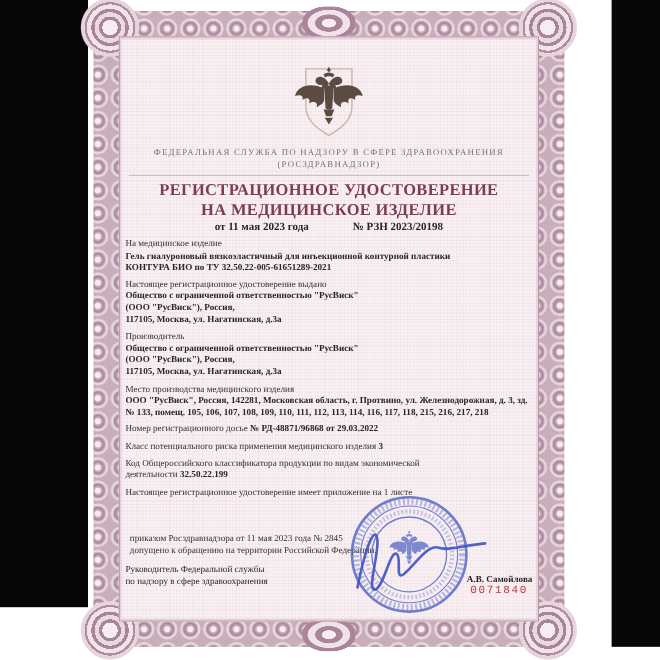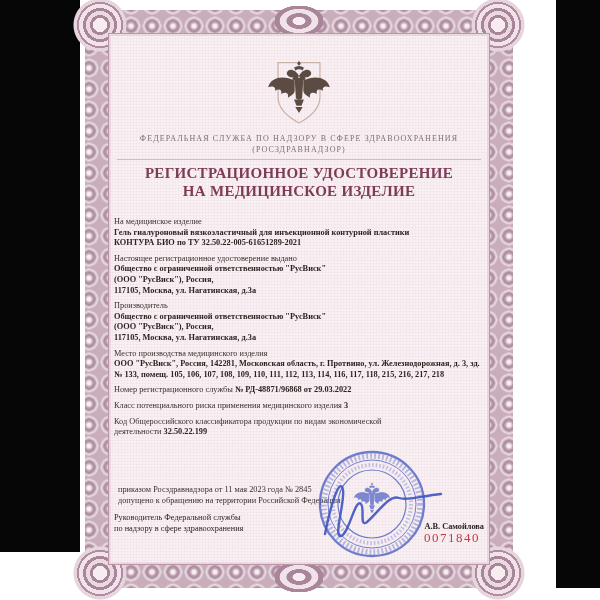--- a/index.html
+++ b/index.html
@@ -52,22 +52,22 @@
 
   .bodytext{position:absolute;top:183px;left:5px;width:374px;}
   .bodytext p{margin:0 0 5px 0;}
   .bodytext .lbl{margin-bottom:0;}
 
   .footer{position:absolute;top:447px;left:5px;width:372px;}
   .order{margin:4px;}
   .sig-row{display:flex;justify-content:space-between;align-items:flex-start;margin-top:7px;}
   .sig-pos{font-weight:normal;color:#2b2522;}
   .sig-name{font-weight:bold;color:#2b2522;margin-top:9px;padding-right:2px;}
-  .serial{position:absolute;top:499px;right:9px;font-family:Liberation Serif, serif;
-    font-size:13px;letter-spacing:1.5px;color:#c23b42;}
+  .serial{position:absolute;top:499px;right:9px;font-family:Liberation Mono, monospace;
+    font-size:10px;letter-spacing:1.5px;color:#c23b42;}
 
   .stamp{position:absolute;left:205px;top:412px;width:116px;height:116px;opacity:.8;}
   .signature{position:absolute;left:194px;top:430px;width:152px;height:86px;}
   .hidden-defs{position:absolute;width:0;height:0;overflow:hidden;}
 </style>
 </head>
 <body>
 
 <svg class="hidden-defs" aria-hidden="true">
   <symbol id="eagle" viewBox="0 0 120 110">
@@ -106,46 +106,51 @@
           <use href="#eagle" x="0" y="0" width="120" height="110"></use>
         </svg>
 
         <div class="authority pre">ФЕДЕРАЛЬНАЯ СЛУЖБА ПО НАДЗОРУ В СФЕРЕ ЗДРАВООХРАНЕНИЯ
 (РОСЗДРАВНАДЗОР)</div>
         <div class="hr"></div>
 
         <div class="title pre">РЕГИСТРАЦИОННОЕ УДОСТОВЕРЕНИЕ
 НА МЕДИЦИНСКОЕ ИЗДЕЛИЕ</div>
 
+        <div class="issue-row">
+          <span>от 11 мая 2023 года</span>
+          <span>№ РЗН 2023/20198</span>
+        </div>
 
         <div class="bodytext">
           <p class="lbl">На медицинское изделие</p>
           <p class="b pre">Гель гиалуроновый вязкоэластичный для инъекционной контурной пластики
 КОНТУРА БИО по ТУ 32.50.22-005-61651289-2021</p>
 
           <p class="lbl">Настоящее регистрационное удостоверение выдано</p>
           <p class="b pre">Общество с ограниченной ответственностью "РусВиск"
 (ООО "РусВиск"), Россия,
 117105, Москва, ул. Нагатинская, д.3а</p>
 
           <p class="lbl">Производитель</p>
           <p class="b pre">Общество с ограниченной ответственностью "РусВиск"
 (ООО "РусВиск"), Россия,
 117105, Москва, ул. Нагатинская, д.3а</p>
 
           <p class="lbl">Место производства медицинского изделия</p>
           <p class="b">ООО "РусВиск", Россия, 142281, Московская область, г. Протвино, ул. Железнодорожная, д. 3, зд. № 133, помещ. 105, 106, 107, 108, 109, 110, 111, 112, 113, 114, 116, 117, 118, 215, 216, 217, 218</p>
 
-          <p><span>Номер регистрационного службы </span><span class="b">№ РД-48871/96868 от 29.03.2022</span></p>
+          <p><span>Номер регистрационного досье </span><span class="b">№ РД-48871/96868 от 29.03.2022</span></p>
 
           <p><span>Класс потенциального риска применения медицинского изделия </span><span class="b">3</span></p>
 
           <p class="pre"><span>Код Общероссийского классификатора продукции по видам экономической
 деятельности </span><span class="b">32.50.22.199</span></p>
 
+          <p>Настоящее регистрационное удостоверение имеет приложение на 1 листе</p>
         </div>
 
         <div class="footer">
           <p class="order pre">приказом Росздравнадзора от 11 мая 2023 года № 2845
 допущено к обращению на территории Российской Федерации.</p>
           <div class="sig-row">
             <span class="sig-pos pre">Руководитель Федеральной службы
 по надзору в сфере здравоохранения</span>
             <span class="sig-name">А.В. Самойлова</span>
           </div>

